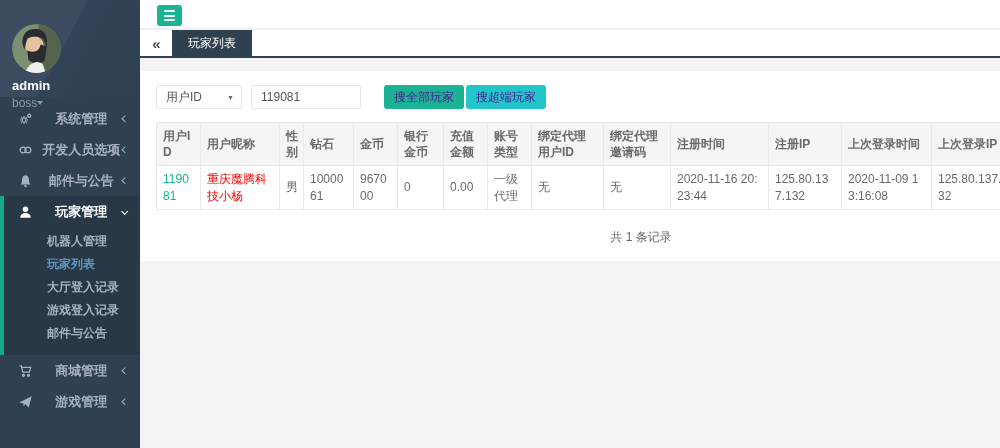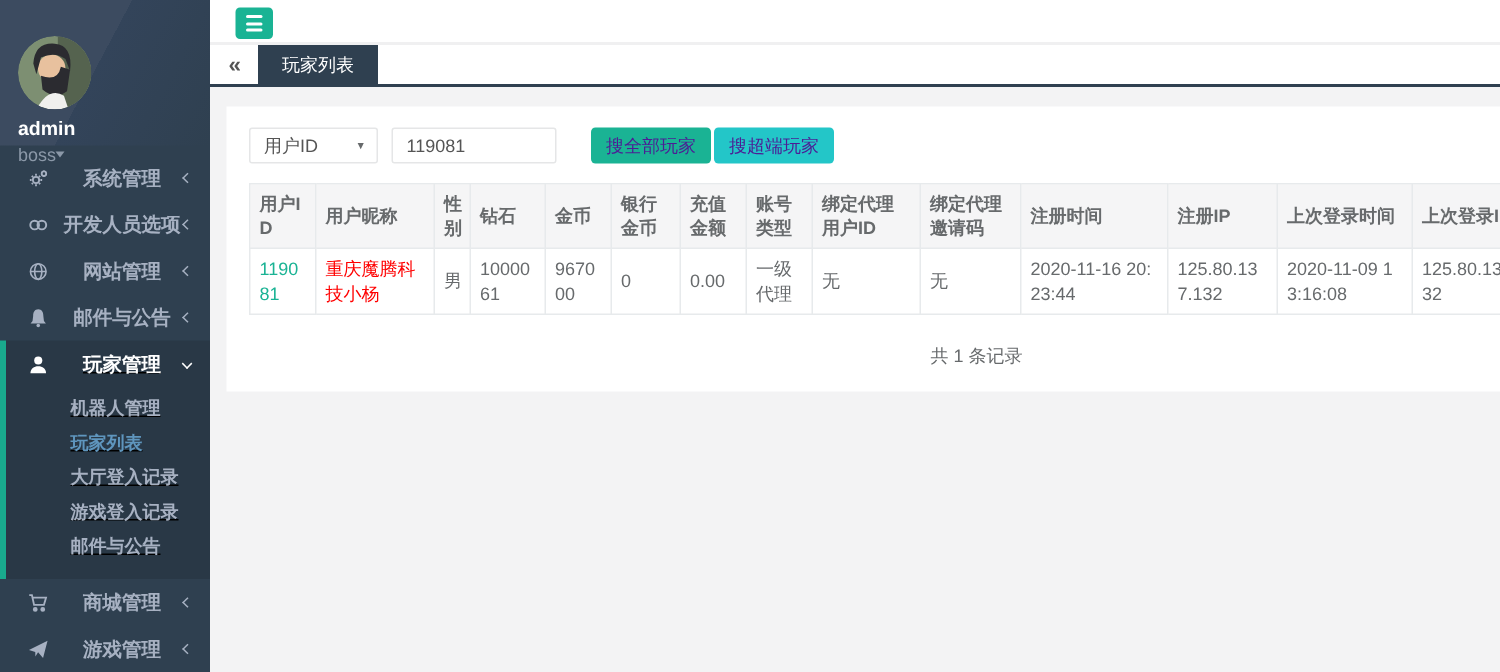--- a/index.html
+++ b/index.html
@@ -17,42 +17,42 @@
   .caret-down { width:0; height:0; border-left:3.5px solid transparent; border-right:3.5px solid transparent; border-top:4px solid #8b98a8; }
 
   .nav { padding-top:6px; }
   .nav-item { height:31px; display:flex; align-items:center; padding:0 13px 0 18px;
     color:#a7b1c2; font-size:13px; font-weight:bold; cursor:pointer; }
   .nav-item .ic { width:15px; height:14px; margin-right:8px; flex:0 0 15px; color:#a7b1c2; }
   .nav-item .lbl { flex:1; white-space:nowrap; overflow:hidden;text-align:center; }
   .chev { display:inline-block; border:solid currentColor; border-width:0 1.5px 1.5px 0; padding:2.2px; }
   .chev.left { transform:rotate(135deg); }
   .chev.down { transform:rotate(45deg); }
-  .nav-group.expanded { background:#293846; border-left:4px solid #19aa8d;text-decoration:underline; }
+  .nav-group.expanded { background:#293846; border-left:4px solid #19aa8d; }
   .nav-group.expanded > .nav-item { padding-left:14px; color:#ffffff; }
   .nav-group.expanded > .nav-item .ic { color:#ffffff; }
   .subnav { padding:3px 0 10px; }
   .sub-item { height:23px; line-height:23px; padding-left:43px; font-size:12px; font-weight:bold;
     color:#a7b1c2; cursor:pointer; white-space:nowrap; }
   .sub-item.active { color:#5f96be; }
 
   
   .main { position:absolute; left:140px; top:0; right:0; bottom:0; }
   .topbar { height:30px; background:#ffffff; border-bottom:2px solid #f0f0f1; position:relative; }
   .menu-toggle { position:absolute; left:17px; top:5px; width:25px; height:21px; background:#1ab394;
     border:none; border-radius:3px; display:flex; flex-direction:column; justify-content:center;
     align-items:center; gap:2.5px; cursor:pointer; }
   .menu-toggle i { display:block; width:11px; height:2px; background:#ffffff; border-radius:1px; }
 
   .tabbar { height:28px; background:#ffffff; border-bottom:2px solid #2f4050; display:flex; align-items:stretch; }
   .collapse-btn { width:32px; display:flex; align-items:center; justify-content:center;
     color:#555; font-size:15px; font-weight:bold; cursor:pointer; letter-spacing:-1px; }
   .tab { background:#2f4050; color:#fff; font-size:12px; padding:0 16px; display:flex; align-items:center; cursor:pointer; }
 
-  .content { padding:13px 0 0 11px; }
+  .content { padding:13px 0 0 1px; }
   .panel { background:#ffffff; width:1000px; padding:14px 15px 10px; }
 
   .search-row { display:flex; align-items:center; }
   .select-box { width:86px; height:24px; border:1px solid #e5e6e7; border-radius:2px; background:#fff;
     display:flex; align-items:center; padding:0 7px 0 9px; font-size:12px; color:#555; cursor:pointer; }
   .select-box .sel-caret { margin-left:auto; font-size:7px; color:#676a6c; }
   .query-input { width:110px; height:24px; margin-left:9px; border:1px solid #e5e6e7; border-radius:2px;
     padding:0 9px; font-size:12px; color:#555; font-family:inherit; outline:none; }
   .btn { height:24px; border:none; border-radius:3px; color:#4c1d95; font-size:12px; padding:0 10px;
     cursor:pointer; font-family:inherit; }
@@ -119,31 +119,20 @@
         <span class="ic">
           <svg viewBox="0 0 14 14" width="15" height="14" fill="none" stroke="currentColor" stroke-width="1.3">
             <circle cx="4.6" cy="7" r="2.9"></circle>
               <circle cx="9.4" cy="7" r="2.9"></circle>
           </svg>
         </span>
         <span class="lbl">开发人员选项</span>
         <span class="chev left"></span>
       </div>
 
-      <div class="nav-item">
-        <span class="ic">
-          <svg viewBox="0 0 14 14" width="15" height="14" fill="none" stroke="currentColor" stroke-width="1.1">
-            <circle cx="7" cy="7" r="5.2"></circle>
-              <ellipse cx="7" cy="7" rx="2.4" ry="5.2"></ellipse>
-              <path d="M1.8 7h10.4"></path>
-          </svg>
-        </span>
-        <span class="lbl">网站管理</span>
-        <span class="chev left"></span>
-      </div>
 
       <div class="nav-item">
         <span class="ic">
           <svg viewBox="0 0 14 14" width="15" height="14" fill="currentColor">
             <path d="M7 1.2 C4.7 1.2 3.6 3.1 3.6 5.6 L3.2 9 1.9 10.6 H12.1 L10.8 9 10.4 5.6 C10.4 3.1 9.3 1.2 7 1.2 Z"></path>
             <circle cx="7" cy="12" r="1.2"></circle>
           </svg>
         </span>
         <span class="lbl">邮件与公告</span>
         <span class="chev left"></span>

